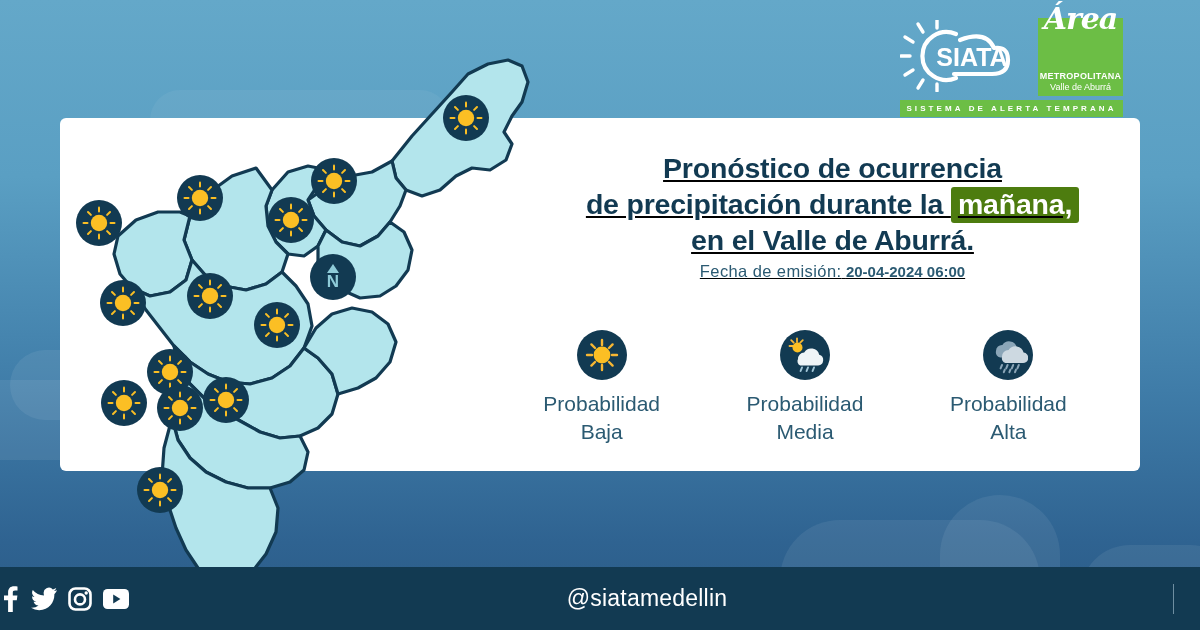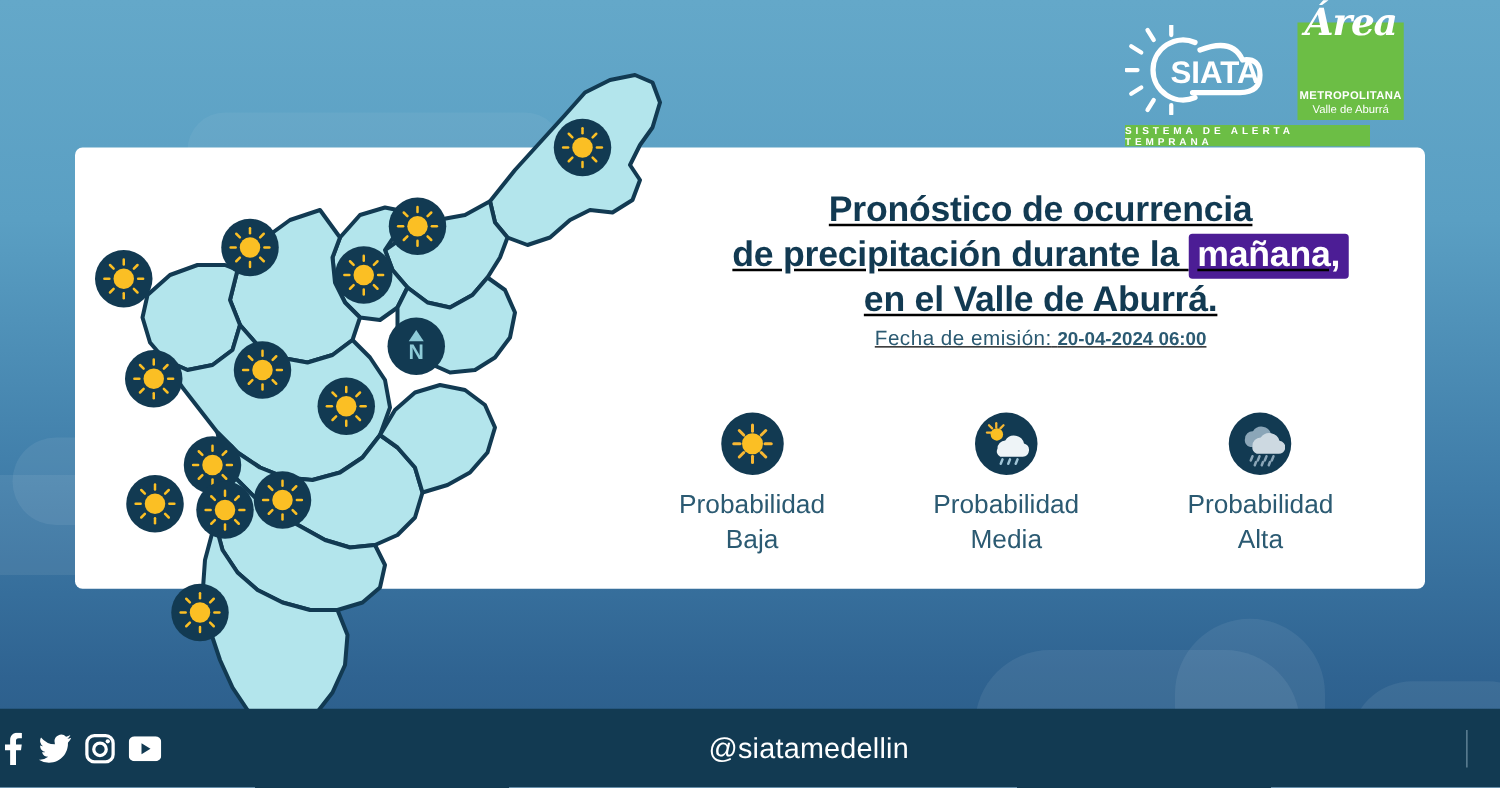--- a/index.html
+++ b/index.html
@@ -24,21 +24,21 @@
   
   .logos{position:absolute;left:895px;top:12px;width:235px;height:100px;}
   .siata-logo{position:absolute;left:5px;top:8px;width:130px;height:72px;}
   .green-box{position:absolute;left:143px;top:6px;width:85px;height:78px;
              background:#6cbe45;display:flex;flex-direction:column;
              align-items:center;justify-content:flex-end;padding-bottom:4px;box-sizing:border-box;}
   .green-box .area-script{font-family:"DejaVu Serif",serif;font-style:italic;font-weight:bold;
              font-size:30px;color:#fff;line-height:1;margin-bottom:2px;letter-spacing:-1px;}
   .green-box .gb-l1{font-size:9px;font-weight:bold;color:#fff;letter-spacing:.3px;line-height:1.05;margin-top:36px;}
   .green-box .gb-l2{font-size:9px;color:#fff;line-height:1.15;}
-  .tagline{position:absolute;left:5px;top:88px;width:196px;height:17px;background:#6cbe45;
+  .tagline{position:absolute;left:5px;top:88px;width:223px;height:17px;background:#6cbe45;
            color:#fff;font-size:8px;font-weight:bold;letter-spacing:3.1px;
            display:flex;align-items:center;justify-content:center;box-sizing:border-box;}
 
   
   .card{position:absolute;left:60px;top:118px;width:1080px;height:353px;
         background:#fff;border-radius:6px;overflow:hidden;}
 
   
   .map-layer{position:absolute;left:60px;top:40px;width:470px;height:545px;}
   .map-layer svg{display:block;width:100%;height:100%;overflow:visible;}
@@ -49,21 +49,21 @@
            border-radius:50%;background:#123a52;
            display:flex;flex-direction:column;align-items:center;justify-content:center;}
   .compass .tri{width:0;height:0;border-left:6px solid transparent;border-right:6px solid transparent;
                 border-bottom:9px solid #8ecbd8;margin-bottom:0px;}
   .compass .nlet{color:#8ecbd8;font-size:17px;font-weight:bold;line-height:1;}
 
   
   .panel{position:absolute;left:545px;top:150px;width:575px;text-decoration:underline;}
   .title{color:#123a52;font-size:28.5px;font-weight:bold;line-height:1.27;text-align:center;
          letter-spacing:-.2px;}
-  .hl{background:#4c1d95;color:#fff;padding:1px 7px 3px 7px;border-radius:3px;}
+  .hl{background:#4d7c0f;color:#fff;padding:1px 7px 3px 7px;border-radius:3px;}
   .fecha{margin-top:3px;text-align:center;color:#2b5a72;}
   .fecha .lbl{font-size:16.5px;letter-spacing:.4px;}
   .fecha .val{font-size:15px;font-weight:bold;letter-spacing:0px;}
 
   
   .legend{position:absolute;left:500px;top:330px;width:610px;display:flex;}
   .leg-item{flex:1;display:flex;flex-direction:column;align-items:center;}
   .leg-icon{width:50px;height:50px;border-radius:50%;background:#123a52;
             display:flex;align-items:center;justify-content:center;}
   .leg-label{margin-top:10px;text-align:center;color:#2b5a72;font-size:21px;line-height:1.32;}

